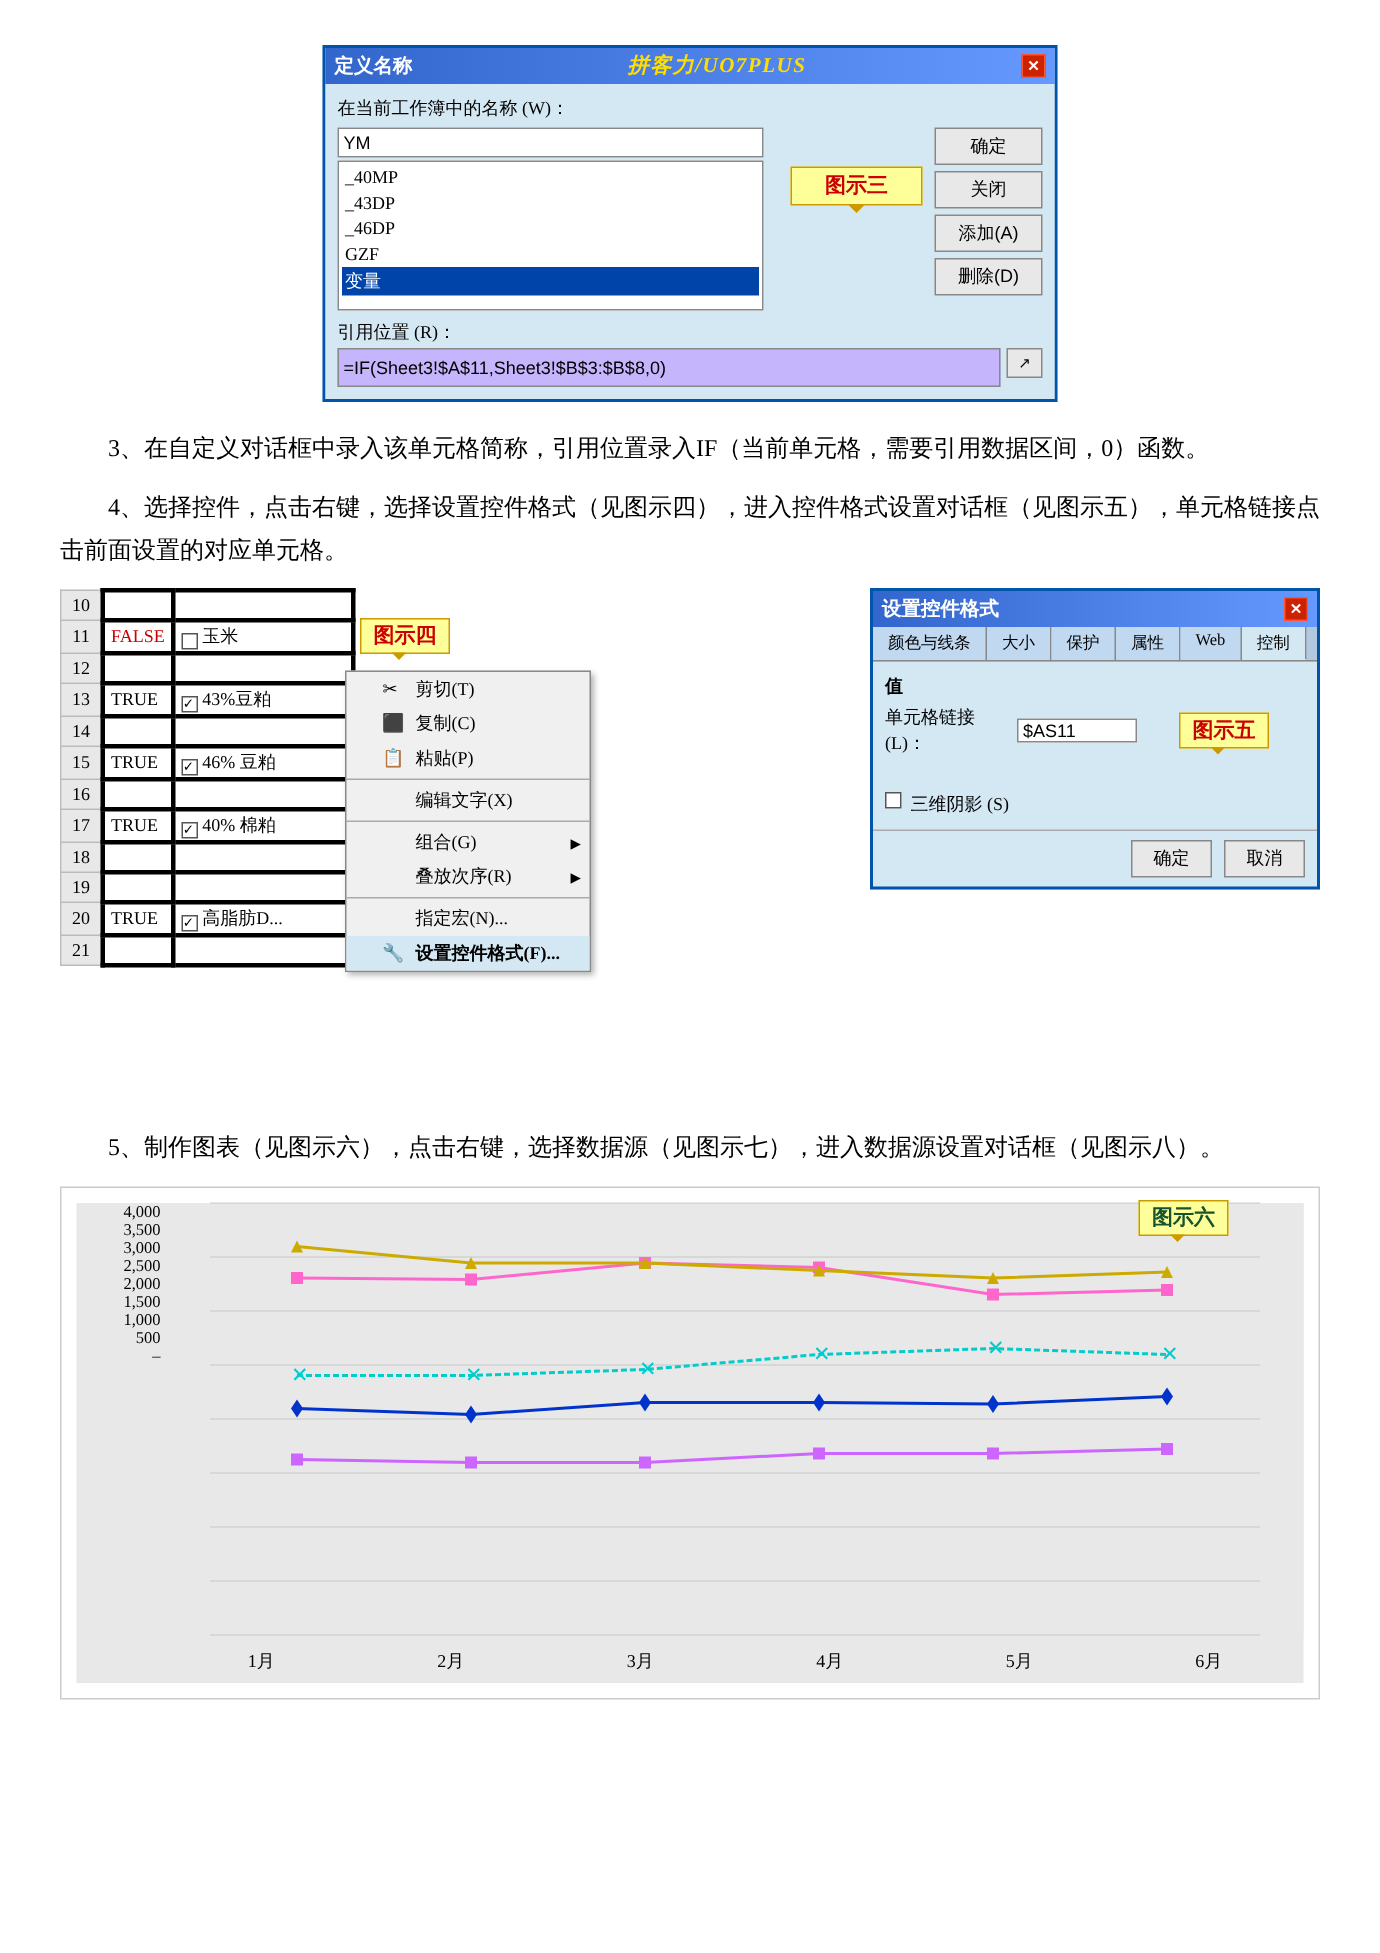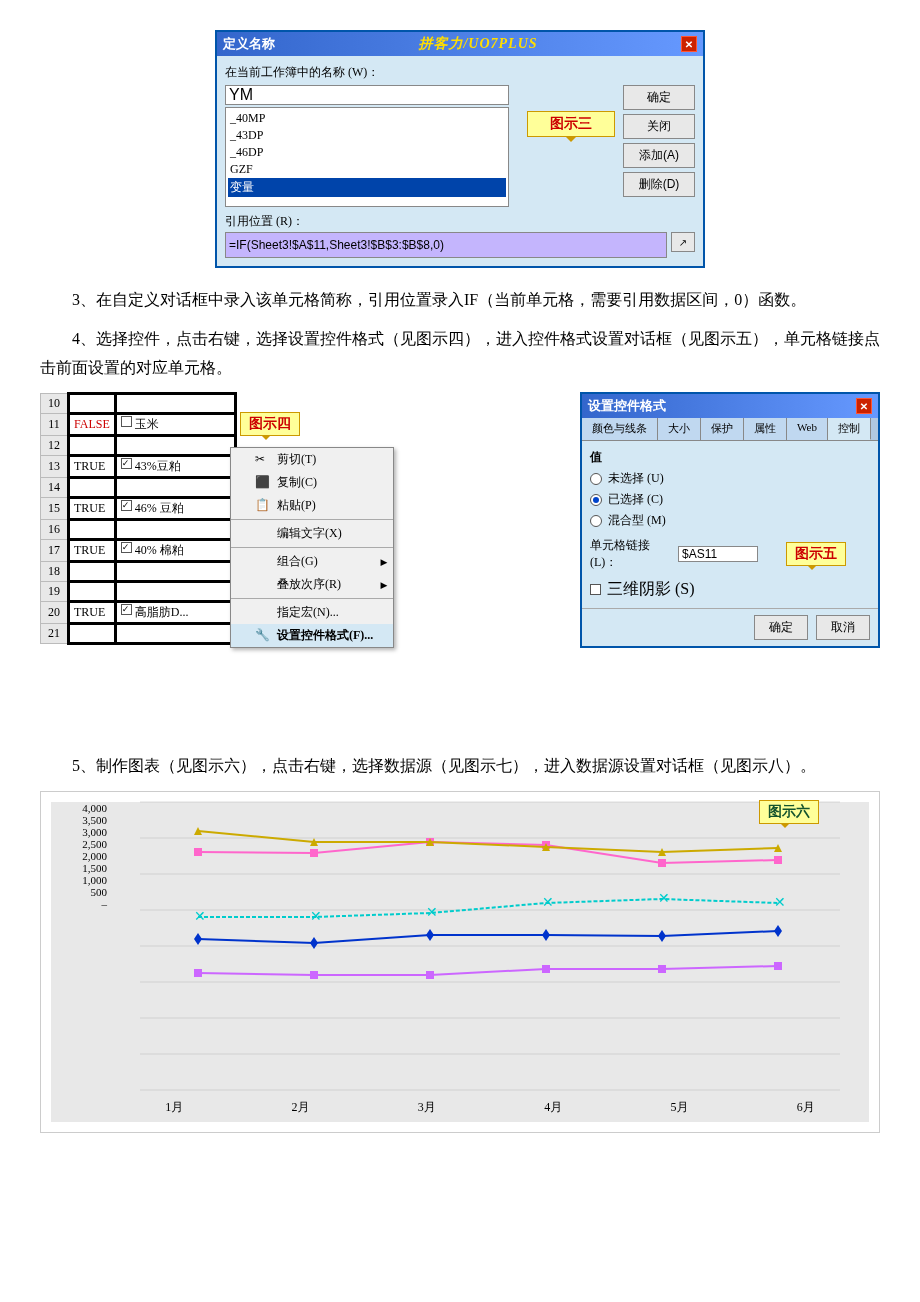--- a/index.html
+++ b/index.html
@@ -72,21 +72,21 @@
       flex: 1;
       display: flex;
       flex-direction: column;
       gap: 2px;
     }
     .dialog-input {
       width: 100%;
       height: 20px;
       border: 1px solid #888;
       background: #fff;
-      font-size: 16px;
+      font-size: 12px;
       padding: 1px 3px;
     }
     .dialog-listbox {
       width: 100%;
       height: 100px;
       border: 1px solid #888;
       background: #fff;
       font-size: 12px;
       overflow-y: auto;
       padding: 2px;
@@ -188,21 +188,21 @@
     }
     .spreadsheet .row-num {
       background: #e8e8e8;
       text-align: center;
       min-width: 28px;
       border: 1px solid #bbb;
     }
     .spreadsheet .cell-false { color: #cc0000; }
     .checkbox-cell {
       display: flex;
-      align-items: flex-start;
+      align-items: flex-end;
       gap: 3px;
     }
     .cb {
       width: 11px;
       height: 11px;
       border: 1px solid #555;
       background: #fff;
       display: inline-block;
       flex-shrink: 0;
     }
@@ -356,24 +356,23 @@
     .fcd-field-input {
       height: 16px;
       border: 1px solid #888;
       background: #fff;
       font-size: 12px;
       padding: 1px 3px;
       width: 80px;
     }
     .fcd-checkbox-row {
       display: flex;
-      align-items: center;
       gap: 6px;
-      font-size: 16px;
-      margin-top: 8px;
+      font-size: 12px;
+      margin-top: 24px;
     }
     .fcd-footer {
       display: flex;
       justify-content: flex-end;
       gap: 8px;
       padding: 6px 8px;
       border-top: 1px solid #aaa;
     }
     .fcd-btn {
       background: #e8e8e8;
@@ -649,34 +648,20 @@
     <div class="fcd-tabs">
       <div class="fcd-tab">颜色与线条</div>
       <div class="fcd-tab">大小</div>
       <div class="fcd-tab">保护</div>
       <div class="fcd-tab">属性</div>
       <div class="fcd-tab">Web</div>
       <div class="fcd-tab active">控制</div>
     </div>
     <div class="fcd-body">
       <div class="fcd-section-label">值</div>
-      <div class="fcd-radio-group">
-        <label class="fcd-radio-item">
-          <span class="fcd-radio"></span>
-          <span>未选择 (U)</span>
-        </label>
-        <label class="fcd-radio-item">
-          <span class="fcd-radio checked"></span>
-          <span>已选择 (C)</span>
-        </label>
-        <label class="fcd-radio-item">
-          <span class="fcd-radio"></span>
-          <span>混合型 (M)</span>
-        </label>
-      </div>
       <div class="fcd-field-row">
         <span class="fcd-field-label">单元格链接 (L)：</span>
         <input class="fcd-field-input" value="$AS11" style="">
         <div style="position:relative; display:inline-block; margin-left: 20px;">
           <div class="balloon" style="position:relative; left:0; top:0;">图示五</div>
         </div>
       </div>
       <div class="fcd-checkbox-row">
         <span class="cb"></span>
         <span>三维阴影 (S)</span>

